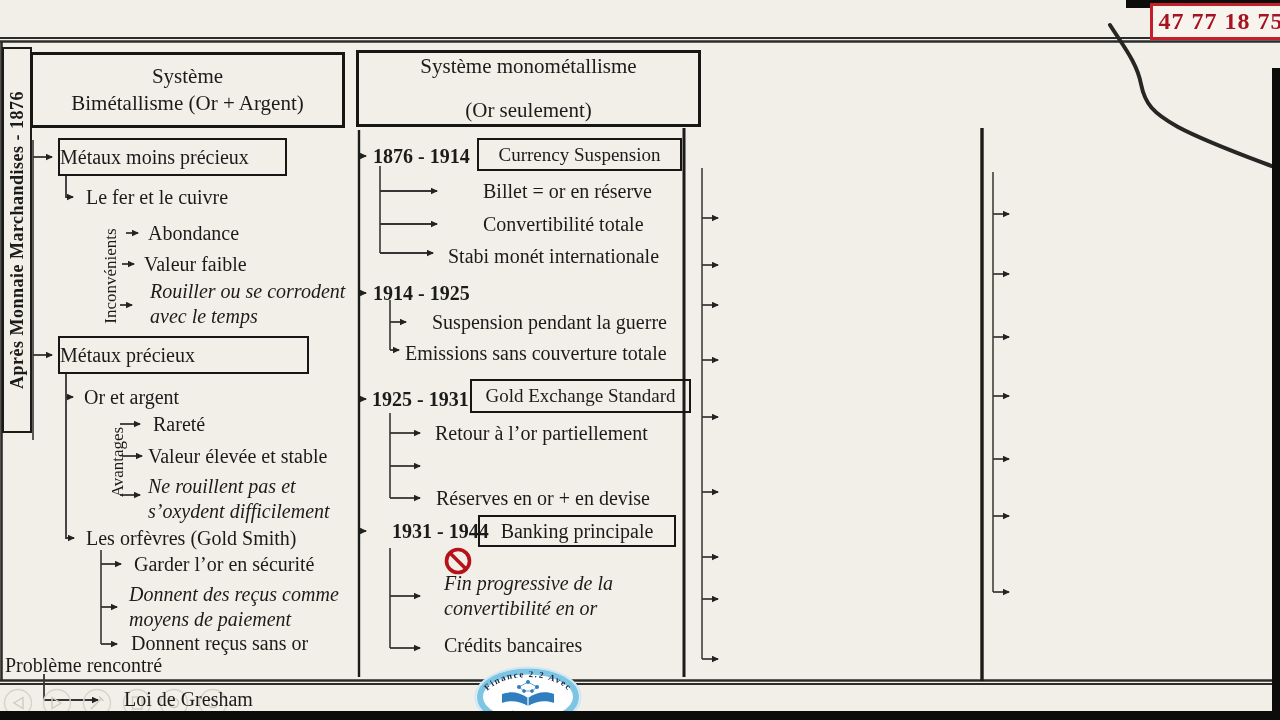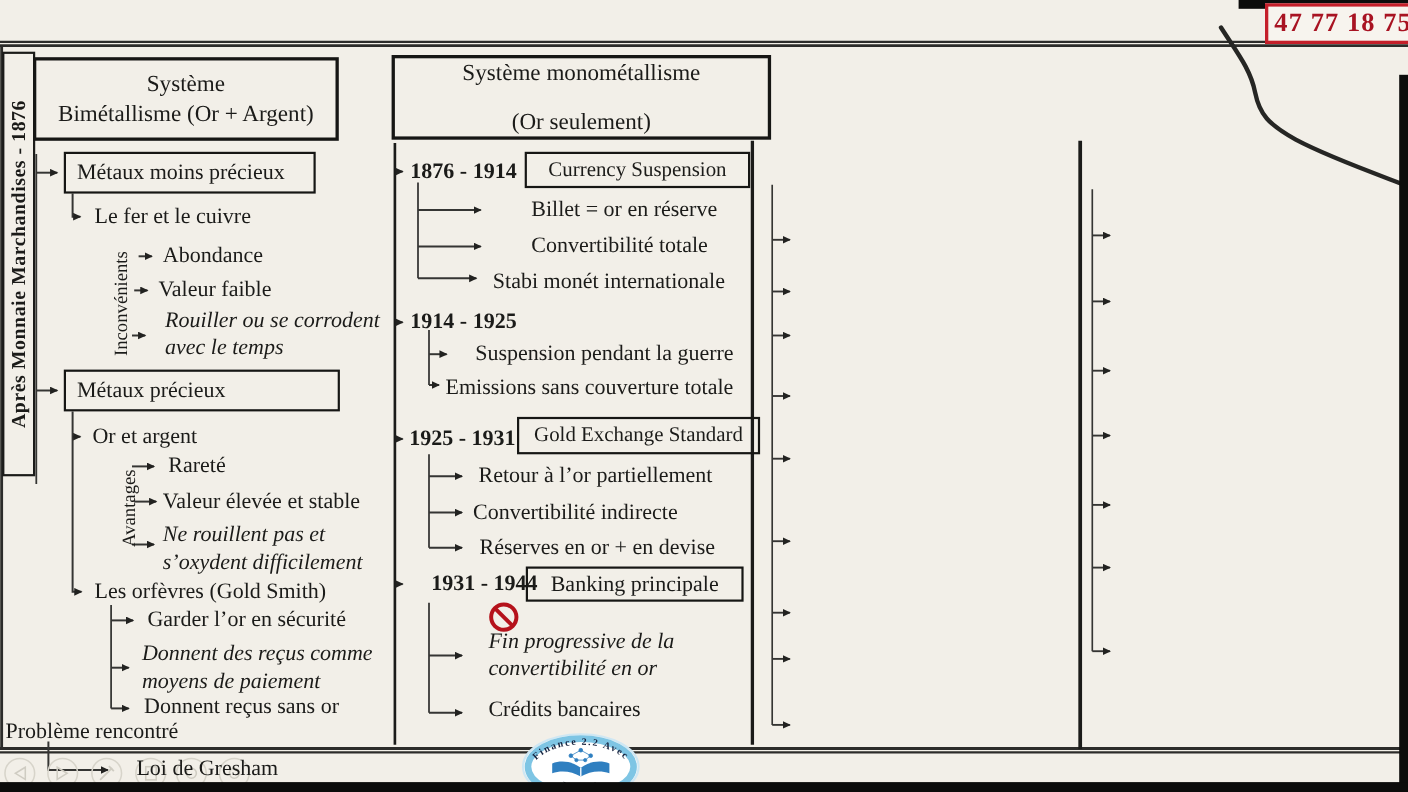--- a/index.html
+++ b/index.html
@@ -12,21 +12,21 @@
   .stage *{box-sizing:border-box;}
   svg.overlay{position:absolute;left:0;top:0;z-index:1;}
   .t{position:absolute;z-index:2;white-space:nowrap;font-size:20px;line-height:25px;
      transform:translateY(-50%);}
   .t.multi{white-space:normal;font-style:italic;}
   .bold{font-weight:bold;}
   .rot{transform:translate(-50%,-50%) rotate(-90deg);transform-origin:center;}
   .box{position:absolute;z-index:2;border:2.5px solid #161614;display:flex;
        align-items:center;background:transparent;font-size:20px;}
   .box.center{justify-content:center;text-align:center;}
-  .box.left{padding-left:10px;}
+  .box.left{padding-left:0;}
   .hdr{border-width:3px;font-size:21px;line-height:27px;flex-direction:column;justify-content:center;}
   .phonebox{
     position:absolute;z-index:6;left:1130px;top:3px;width:142px;height:37px;
     border:3px solid #c41f2a;background:#f7f4ee;display:flex;align-items:center;justify-content:center;
     font-size:24px;font-weight:bold;color:#a81322;letter-spacing:1px;margin-left:20px;
   }
   .sidebox{
     position:absolute;z-index:2;left:2px;top:47px;width:30px;height:386px;
     border:2px solid #1b1b19;
   }
@@ -202,21 +202,21 @@
   </svg>
 
   <div class="phonebox">
     <span>47 77 18 75</span>
   </div>
 
   <div class="sidebox">
     <span>Après Monnaie Marchandises - 1876</span>
   </div>
 
-  <div class="box hdr center" style="left:30px;top:52px;width:278px;height:76px;">
+  <div class="box hdr center" style="left:30px;top:52px;width:315px;height:76px;">
     <span>Système</span>
     <span>Bimétallisme (Or + Argent)</span>
   </div>
 
   <div class="box left" style="left:58px;top:138px;width:229px;height:38px;">
     <span>Métaux moins précieux</span>
   </div>
 
   <div class="t" style="left:86px;top:197px;">Le fer et le cuivre</div>
 
@@ -270,21 +270,20 @@
 
   <div class="t bold" style="left:373px;top:293px;">1914 - 1925</div>
   <div class="t" style="left:432px;top:322px;">Suspension pendant la guerre</div>
   <div class="t" style="left:405px;top:353px;">Emissions sans couverture totale</div>
 
   <div class="t bold" style="left:372px;top:399px;">1925 - 1931</div>
   <div class="box center" style="left:470px;top:379px;width:221px;height:34px;font-size:19px;">
     <span>Gold Exchange Standard</span>
   </div>
   <div class="t" style="left:435px;top:433px;">Retour à l’or partiellement</div>
-  <div class="t" style="left:430px;top:466px;">Convertibilité indirecte</div>
   <div class="t" style="left:436px;top:498px;">Réserves en or + en devise</div>
 
   <div class="t bold" style="left:392px;top:531px;">1931 - 1944</div>
   <div class="box center" style="left:478px;top:515px;width:198px;height:32px;font-size:20px;">
     <span>Banking principale</span>
   </div>
   <div class="t multi" style="left:444px;top:596px;">
     <div>Fin progressive de la</div>
     <div>convertibilité en or</div>
   </div>

